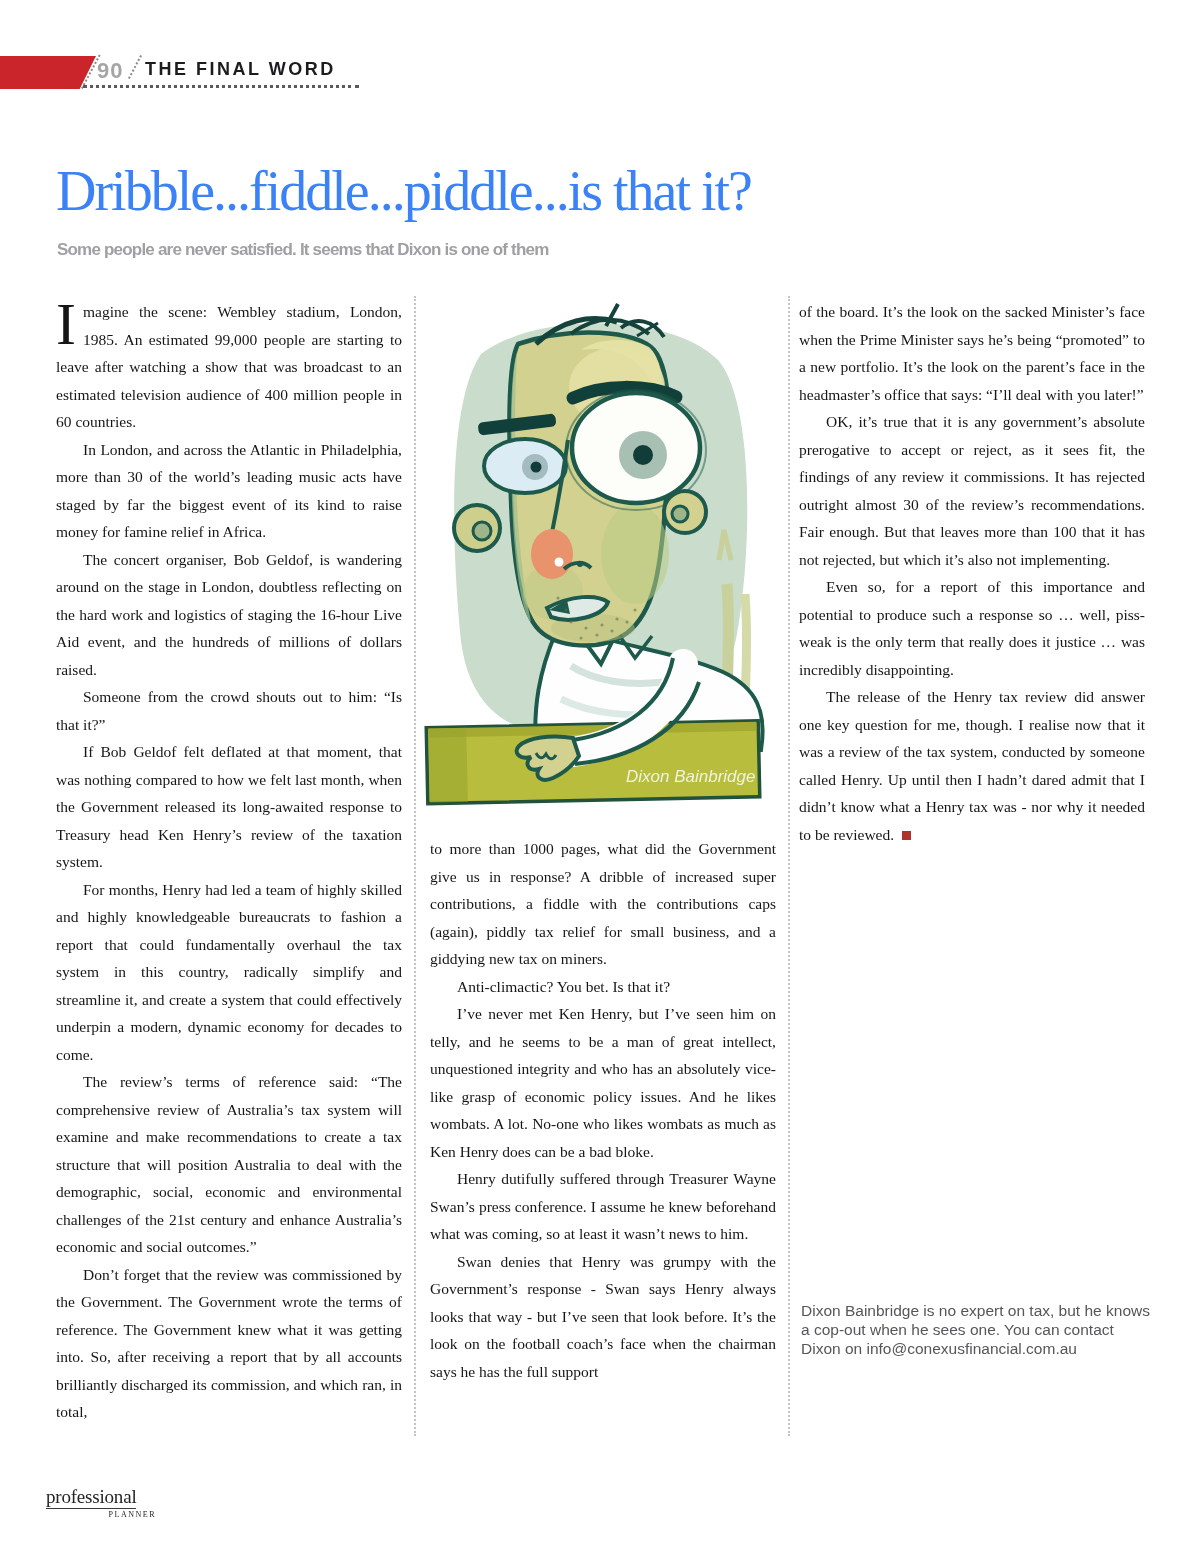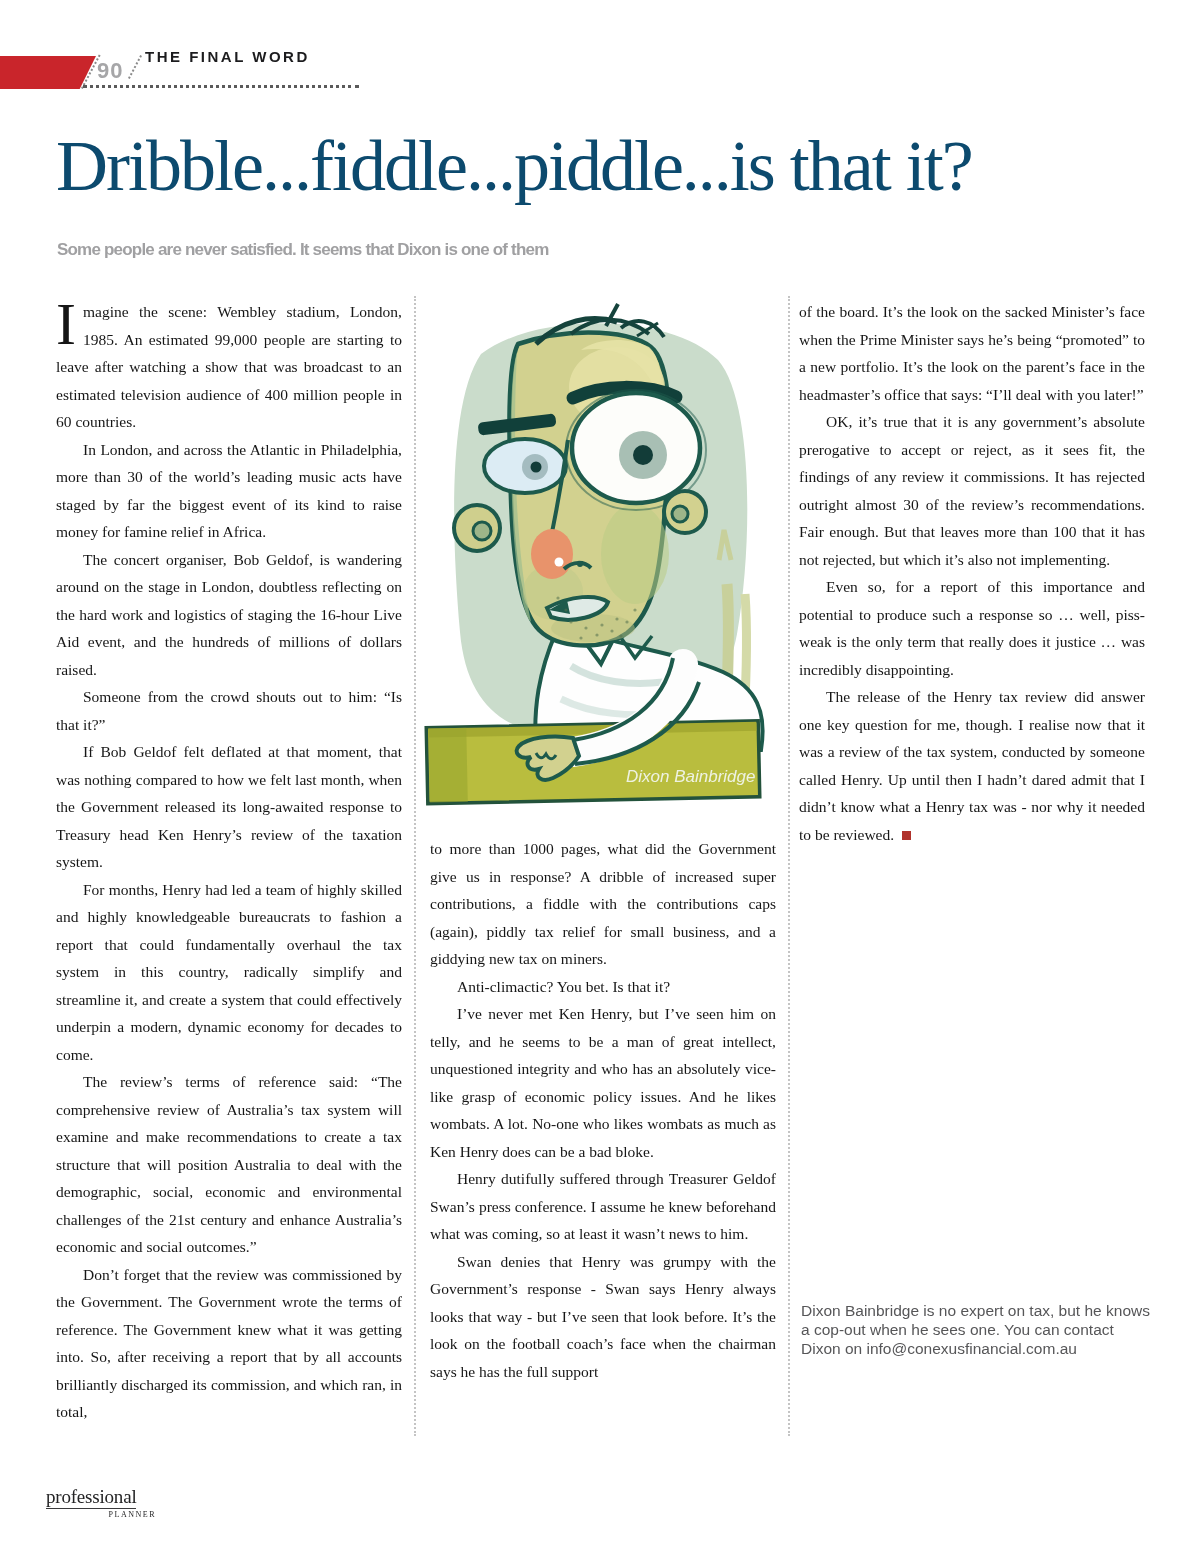--- a/index.html
+++ b/index.html
@@ -13,44 +13,44 @@
     position:absolute; left:0; top:56px; width:96px; height:33px;
     background:#c9252b;
     clip-path:polygon(0 0, 100% 0, 83% 100%, 0 100%);
   }
   .hdr-num {
     position:absolute; left:97px; top:58px;
     font-family:"Liberation Sans", sans-serif; font-weight:bold;
     font-size:22px; color:#a6a6a8; letter-spacing:1px;text-align:right;
   }
   .hdr-title {
-    position:absolute; left:145px; top:48px;
+    position:absolute; left:145px; top:59px;
     font-family:"Liberation Sans", sans-serif; font-weight:bold;
-    font-size:15px; color:#1c1c1e; letter-spacing:2.5px;
+    font-size:18px; color:#1c1c1e; letter-spacing:2.5px;
   }
   .hdr-dots {
     position:absolute; left:83px; top:85px; width:276px; height:0;
     border-bottom:3px dotted #5a5a5a;
   }
   .hdr-diag1 {
     position:absolute; left:81px; top:88px; width:38px; height:0;
     border-top:2px dotted #8a8a8a;
     transform:rotate(-62deg); transform-origin:left top;
   }
   .hdr-diag2 {
     position:absolute; left:128px; top:78px; width:26px; height:0;
     border-top:2px dotted #8a8a8a;
     transform:rotate(-62deg); transform-origin:left top;
   }
 
   
   .title {
-    position:absolute; left:56px; top:126px; width:1100px;
-    font-family:"Liberation Serif", serif; font-size:72px; line-height:80px;
-    color:#0c4a6e; letter-spacing:-2px; white-space:nowrap;
+    position:absolute; left:56px; top:151px; width:1100px;
+    font-family:"Liberation Serif", serif; font-size:56px; line-height:80px;
+    color:#3b82f6; letter-spacing:-2px; white-space:nowrap;
   }
   .subtitle {
     position:absolute; left:57px; top:240px; width:1000px;
     font-family:"Liberation Sans", sans-serif; font-weight:bold;
     font-size:17px; color:#a0a0a2; letter-spacing:-0.8px;
   }
 
   
   .col {
     position:absolute; width:346px; top:298px;
@@ -211,21 +211,21 @@
     <path d="M152,446 C130,442 106,446 98,454 C92,460 98,468 110,465 C103,471 107,480 118,477 C113,485 121,491 132,486 C143,481 152,473 158,464 Z" fill="#d2d18f" stroke="#1d5a4c" stroke-width="4"></path>
     <path d="M115,461 q5,9 10,1 q5,9 10,1" stroke="#1d5a4c" stroke-width="3" fill="none"></path>
 
     <text x="205" y="490" font-family="Liberation Sans, sans-serif" font-style="italic" font-size="17" fill="#eef2e2">Dixon Bainbridge</text>
   </svg>
 
   <div class="col2text">
     <p>to more than 1000 pages, what did the Government give us in response? A dribble of increased super contributions, a fiddle with the contributions caps (again), piddly tax relief for small business, and a giddying new tax on miners.</p>
     <p class="ind">Anti-climactic? You bet. Is that it?</p>
     <p class="ind">I’ve never met Ken Henry, but I’ve seen him on telly, and he seems to be a man of great intellect, unquestioned integrity and who has an absolutely vice-like grasp of economic policy issues. And he likes wombats. A lot. No-one who likes wombats as much as Ken Henry does can be a bad bloke.</p>
-    <p class="ind">Henry dutifully suffered through Treasurer Geldof Swan’s press conference. I assume he knew beforehand what was coming, so at least it wasn’t news to him.</p>
+    <p class="ind">Henry dutifully suffered through Treasurer Wayne Swan’s press conference. I assume he knew beforehand what was coming, so at least it wasn’t news to him.</p>
     <p class="ind">Swan denies that Henry was grumpy with the Government’s response - Swan says Henry always looks that way - but I’ve seen that look before. It’s the look on the football coach’s face when the chairman says he has the full support</p>
   </div>
 
   <div class="col col3">
     <p>of the board. It’s the look on the sacked Minister’s face when the Prime Minister says he’s being “promoted” to a new portfolio. It’s the look on the parent’s face in the headmaster’s office that says: “I’ll deal with you later!”</p>
     <p class="ind">OK, it’s true that it is any government’s absolute prerogative to accept or reject, as it sees fit, the findings of any review it commissions. It has rejected outright almost 30 of the review’s recommendations. Fair enough. But that leaves more than 100 that it has not rejected, but which it’s also not implementing.</p>
     <p class="ind">Even so, for a report of this importance and potential to produce such a response so … well, piss-weak is the only term that really does it justice … was incredibly disappointing.</p>
     <p class="ind"><span>The release of the Henry tax review did answer one key question for me, though. I realise now that it was a review of the tax system, conducted by someone called Henry. Up until then I hadn’t dared admit that I didn’t know what a Henry tax was - nor why it needed to be reviewed.</span><span class="endmark"></span></p>
   </div>
 

